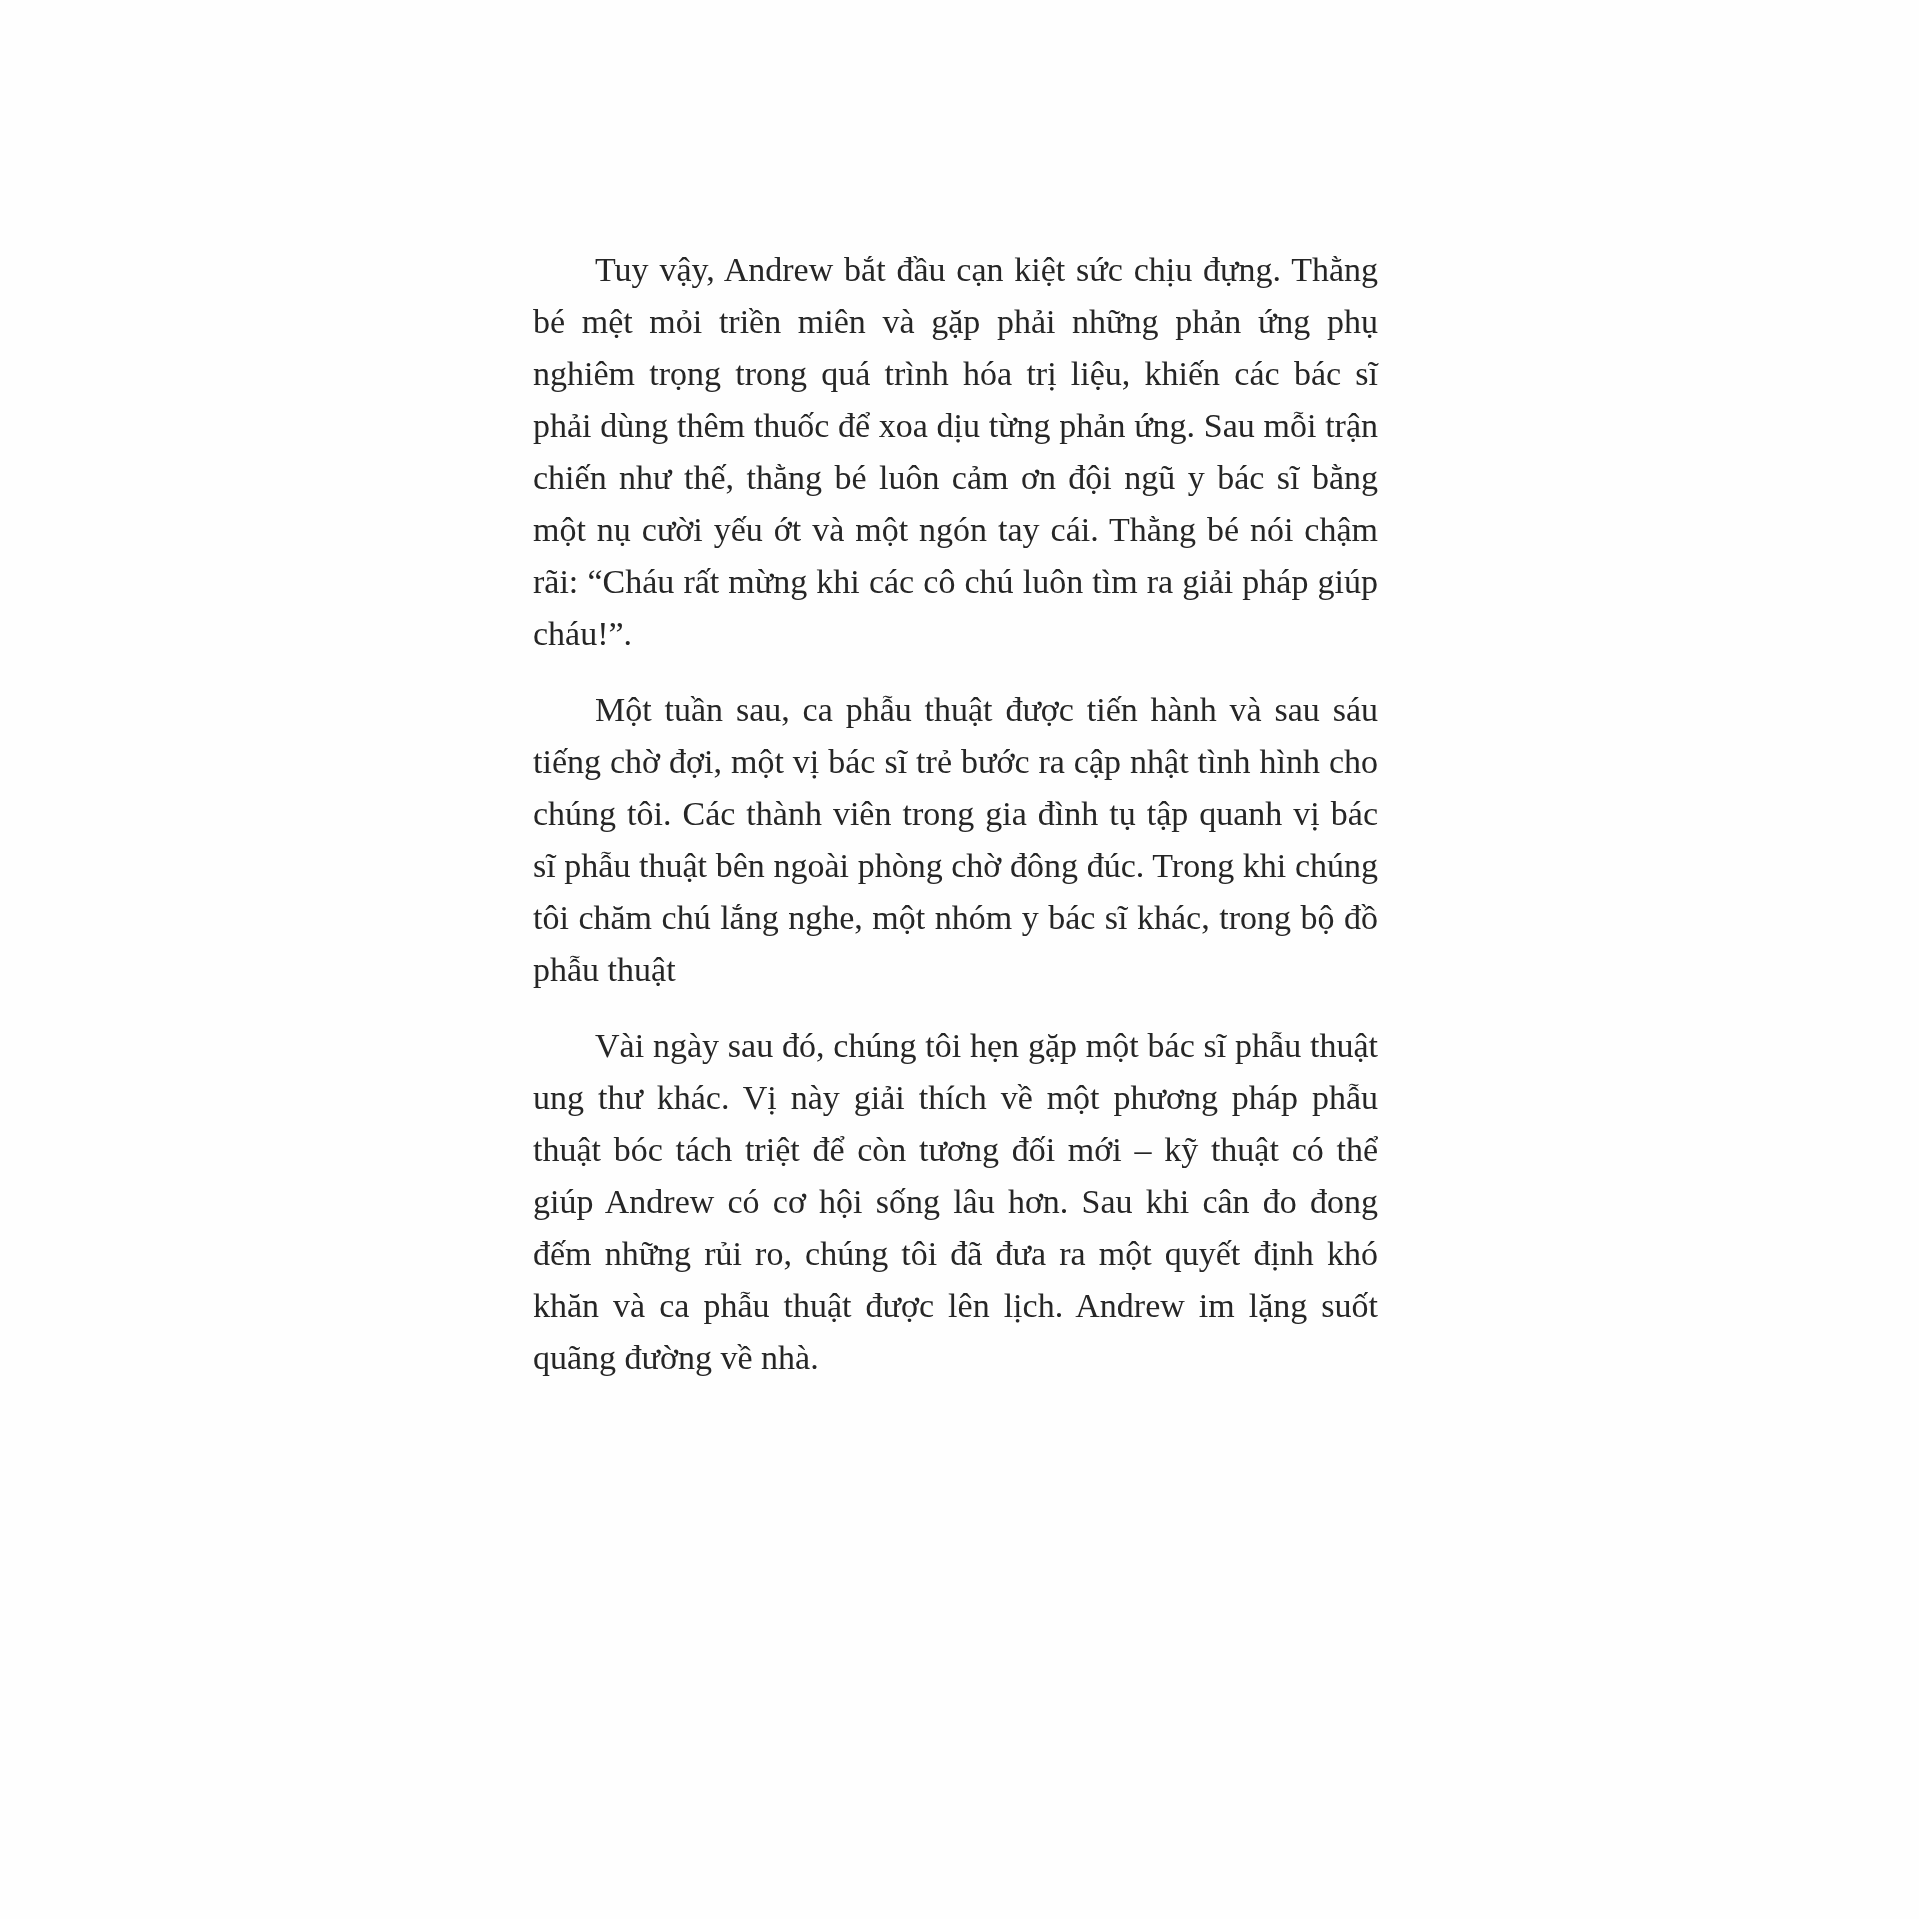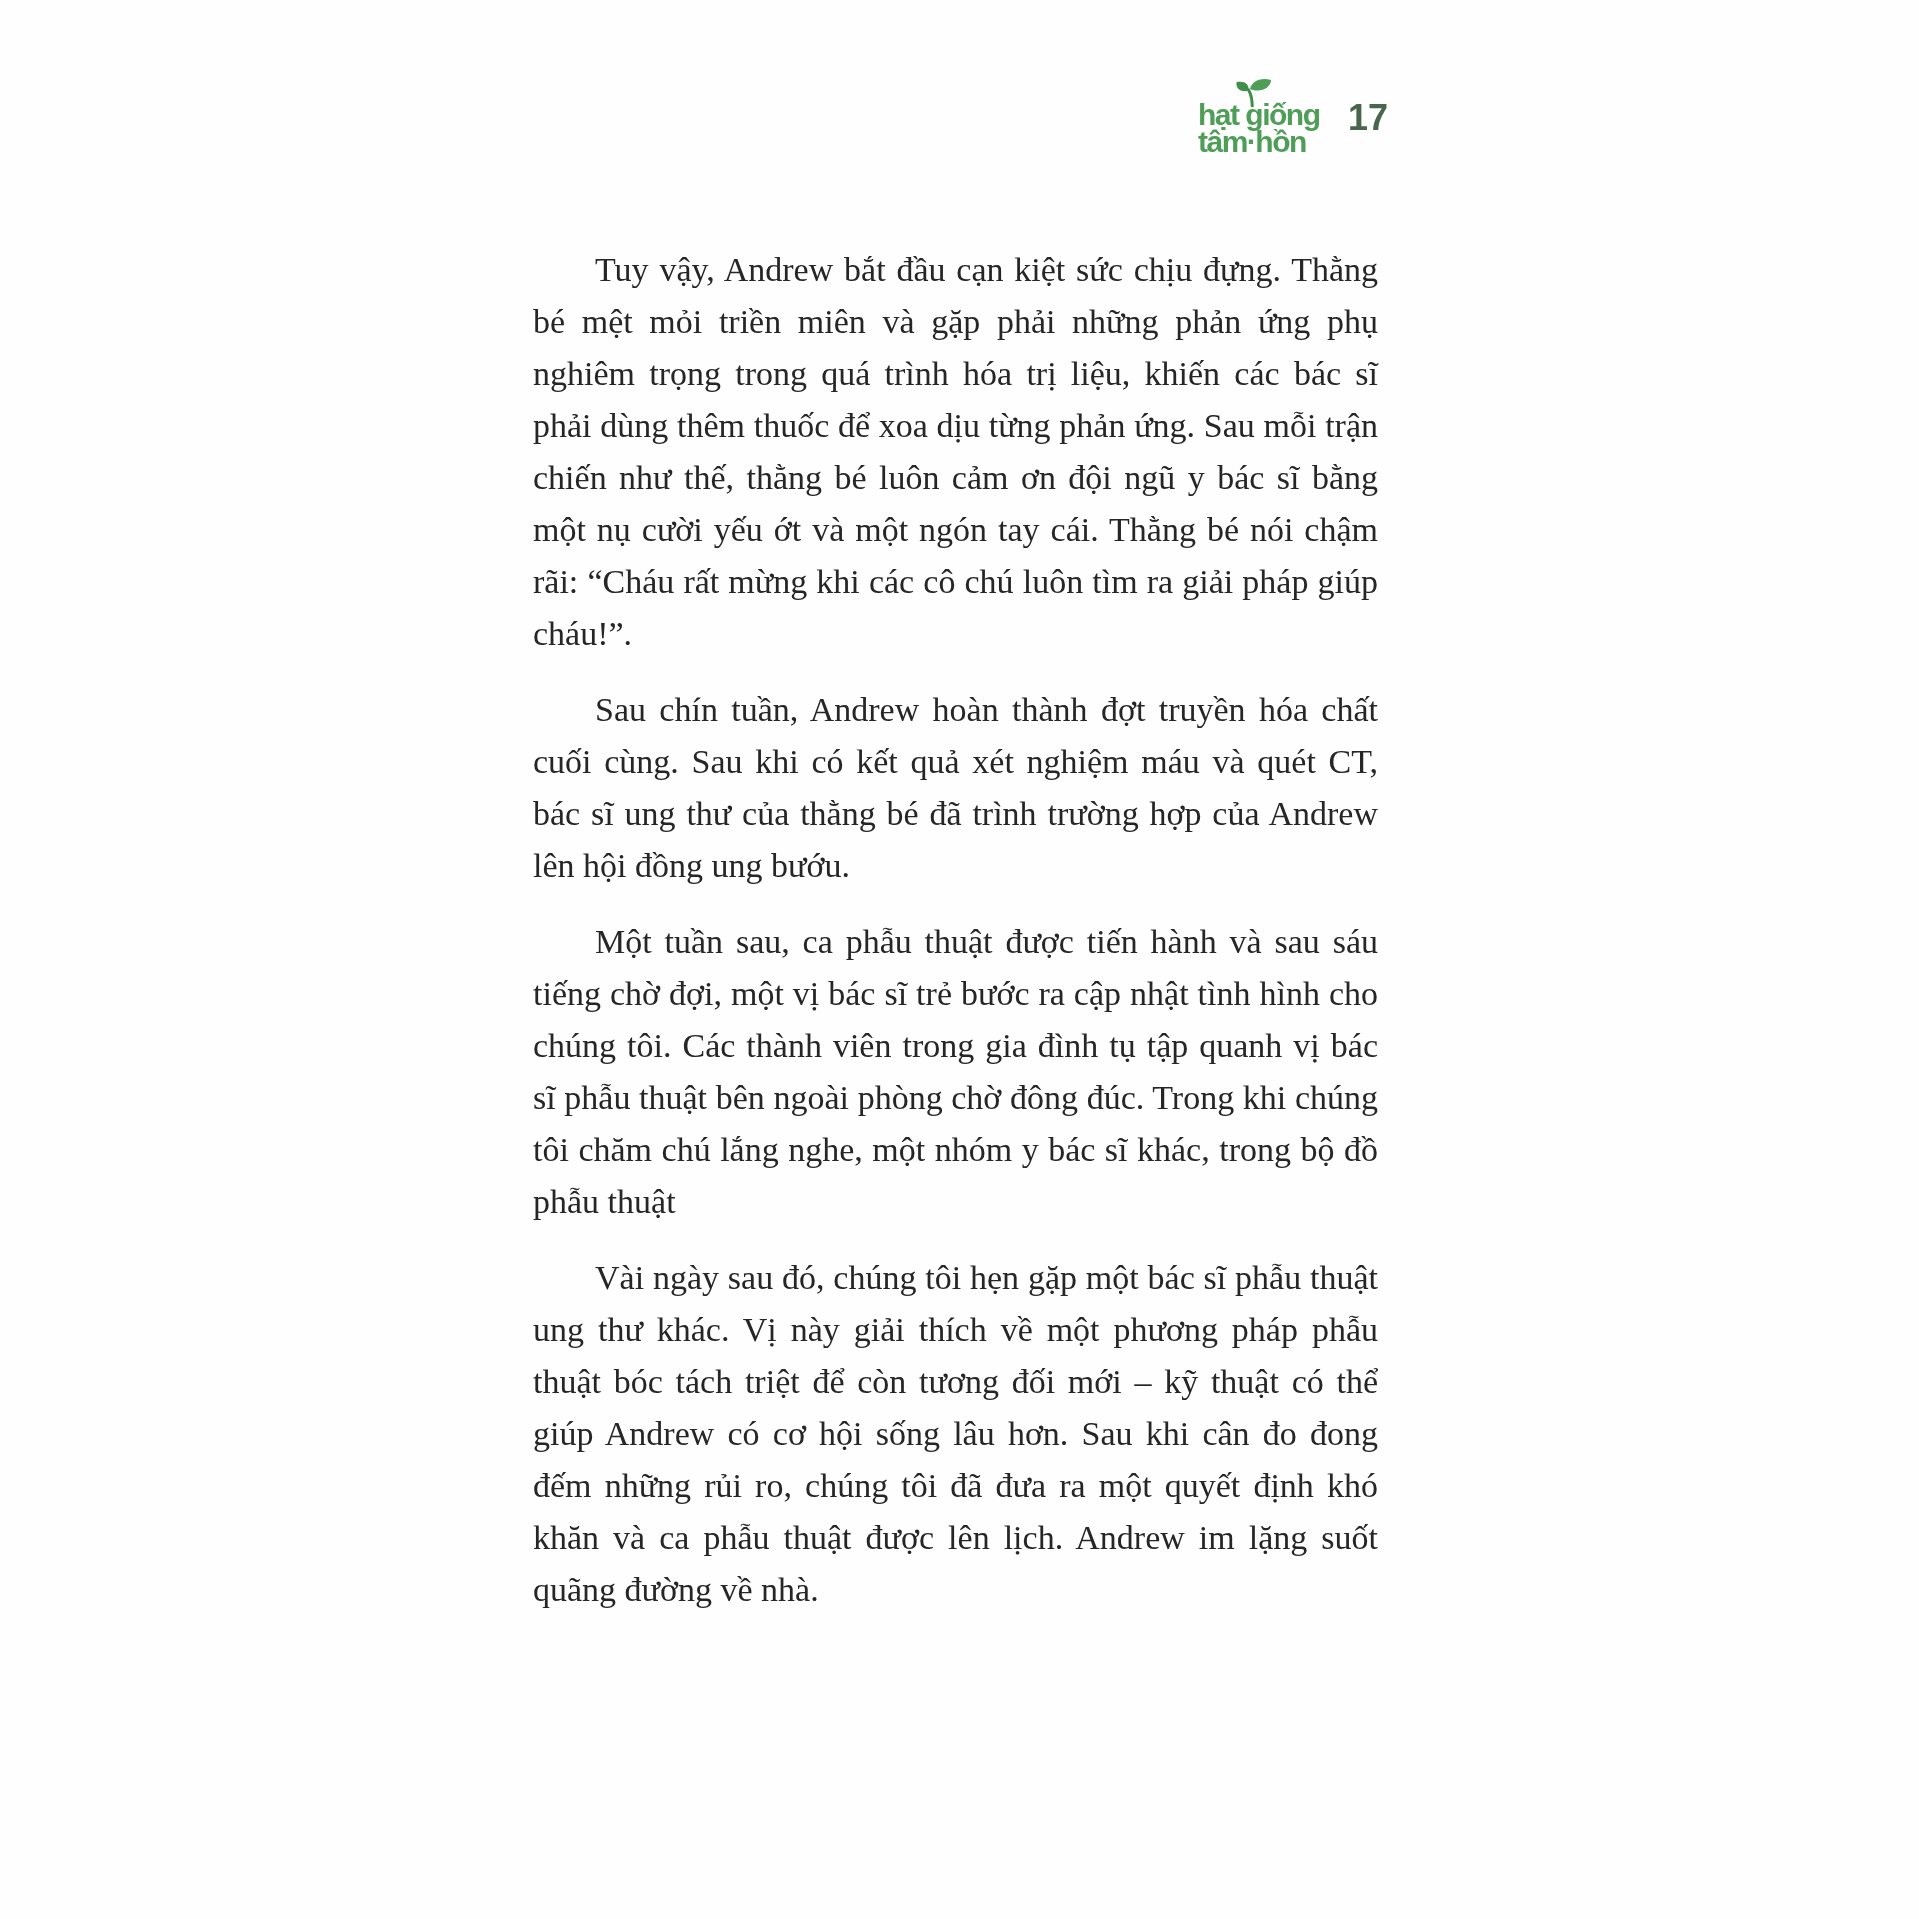--- a/index.html
+++ b/index.html
@@ -70,36 +70,20 @@
     margin: 0 0 24px 0;
     text-indent: 62px;
   }
   .text-block p:last-child { margin-bottom: 0; }
 </style>
 </head>
 <body>
 
 <div class="page">
 
-  <header class="page-header">
-
-    <div class="logo">
-      <svg class="sprout-icon" viewBox="0 0 60 40" xmlns="http://www.w3.org/2000/svg" aria-hidden="true">
-        <path d="M29 40 C29 30 28 24 24 17" stroke="#3f8f4a" stroke-width="4" fill="none" stroke-linecap="round"></path>
-        <path d="M24 18 C14 21 7 16 8 7 C18 5 25 9 24 18 Z" fill="#3f8f4a"></path>
-        <path d="M26 16 C28 6 40 0 54 4 C54 14 40 22 26 16 Z" fill="#4f9e58"></path>
-      </svg>
-      <div class="logo-line">hạt giống</div>
-      <div class="logo-line">tâm·hồn</div>
-    </div>
-
-    <div class="page-number">17</div>
-
-  </header>
 
   <main class="text-block">
     <p>Tuy vậy, Andrew bắt đầu cạn kiệt sức chịu đựng. Thằng bé mệt mỏi triền miên và gặp phải những phản ứng phụ nghiêm trọng trong quá trình hóa trị liệu, khiến các bác sĩ phải dùng thêm thuốc để xoa dịu từng phản ứng. Sau mỗi trận chiến như thế, thằng bé luôn cảm ơn đội ngũ y bác sĩ bằng một nụ cười yếu ớt và một ngón tay cái. Thằng bé nói chậm rãi: “Cháu rất mừng khi các cô chú luôn tìm ra giải pháp giúp cháu!”.</p>
-    <p>Sau chín tuần, Andrew hoàn thành đợt truyền hóa chất cuối cùng. Sau khi có kết quả xét nghiệm máu và quét CT, bác sĩ ung thư của thằng bé đã trình trường hợp của Andrew lên hội đồng ung bướu.</p>
     <p>Một tuần sau, ca phẫu thuật được tiến hành và sau sáu tiếng chờ đợi, một vị bác sĩ trẻ bước ra cập nhật tình hình cho chúng tôi. Các thành viên trong gia đình tụ tập quanh vị bác sĩ phẫu thuật bên ngoài phòng chờ đông đúc. Trong khi chúng tôi chăm chú lắng nghe, một nhóm y bác sĩ khác, trong bộ đồ phẫu thuật</p>
     <p>Vài ngày sau đó, chúng tôi hẹn gặp một bác sĩ phẫu thuật ung thư khác. Vị này giải thích về một phương pháp phẫu thuật bóc tách triệt để còn tương đối mới – kỹ thuật có thể giúp Andrew có cơ hội sống lâu hơn. Sau khi cân đo đong đếm những rủi ro, chúng tôi đã đưa ra một quyết định khó khăn và ca phẫu thuật được lên lịch. Andrew im lặng suốt quãng đường về nhà.</p>
   </main>
 
 </div>
 
 </body></html>

